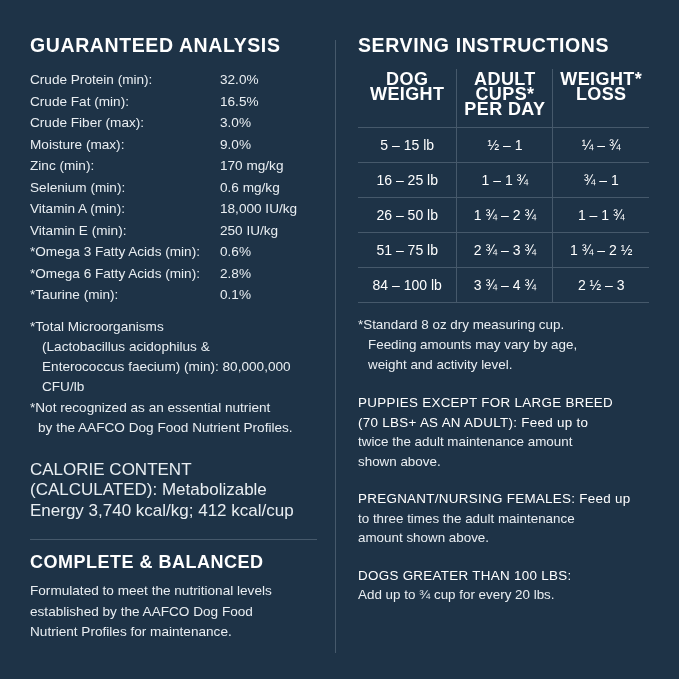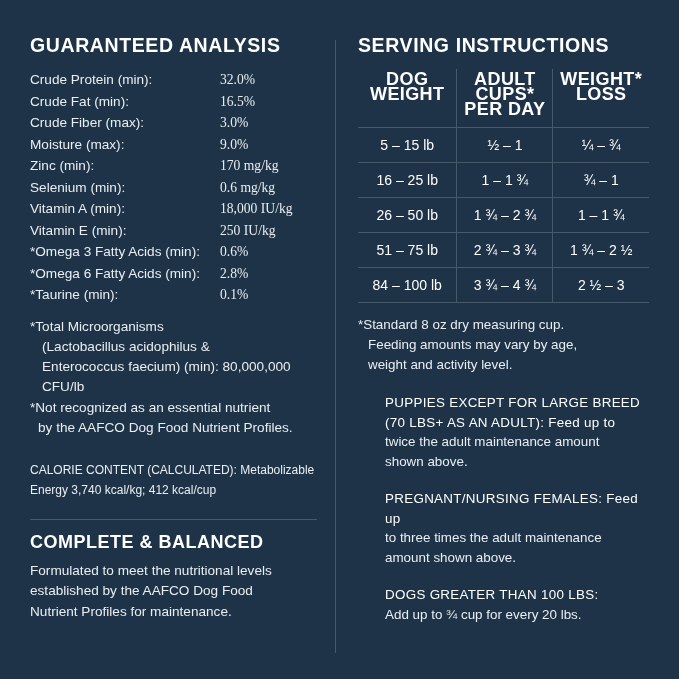--- a/index.html
+++ b/index.html
@@ -48,40 +48,40 @@
   .ga-list {
     margin: 0 0 0 0;
   }
   .ga-row {
     display: flex;
     font-size: 13.6px;
     line-height: 21.5px;
     color: #e9eef2;
   }
   .ga-row .lbl { width: 190px; flex: none; }
-  .ga-row .val { flex: 1; font-family: Liberation Serif, serif; }
+  .ga-row .val { flex: 1; }
 
   .note-block {
     font-size: 13.6px;
     line-height: 20px;
     color: #e9eef2;
     margin-top: 11px;
   }
   .note-block .indent { display: block; padding-left: 12px; }
   .note-block .indent2 { display: block; padding-left: 12px; }
   .note-para {
     font-size: 13.6px;
     line-height: 20px;
     color: #e9eef2;
     margin-top: 1px;
   }
   .note-para .hang { display: block; padding-left: 8px; }
 
   .calorie {
-    font-size: 12px;
+    font-size: 17px;
     line-height: 20.5px;
     color: #e9eef2;
     margin-top: 22px;
   }
   .rule {
     height: 1px;
     background: #46596b;
     margin: 18px 0 12px 0;
   }
   .cb-title {
@@ -128,21 +128,21 @@
 
   .foot-note {
     font-size: 13.4px;
     line-height: 20px;
     color: #e9eef2;
     margin-top: 12px;
   }
   .foot-note .ln { display: block; padding-left: 10px; }
   .foot-note .ln0 { display: block; padding-left: 0px; }
 
-  .para-block { margin-top: 18px; margin-left: 27px; }
+  .para-block { margin-top: 18px; }
   .para-head {
     font-size: 13.4px;
     line-height: 19.5px;
     letter-spacing: 0.3px;
     color: #ffffff;
   }
   .para-body {
     font-size: 13.4px;
     line-height: 19.5px;
     color: #e9eef2;

